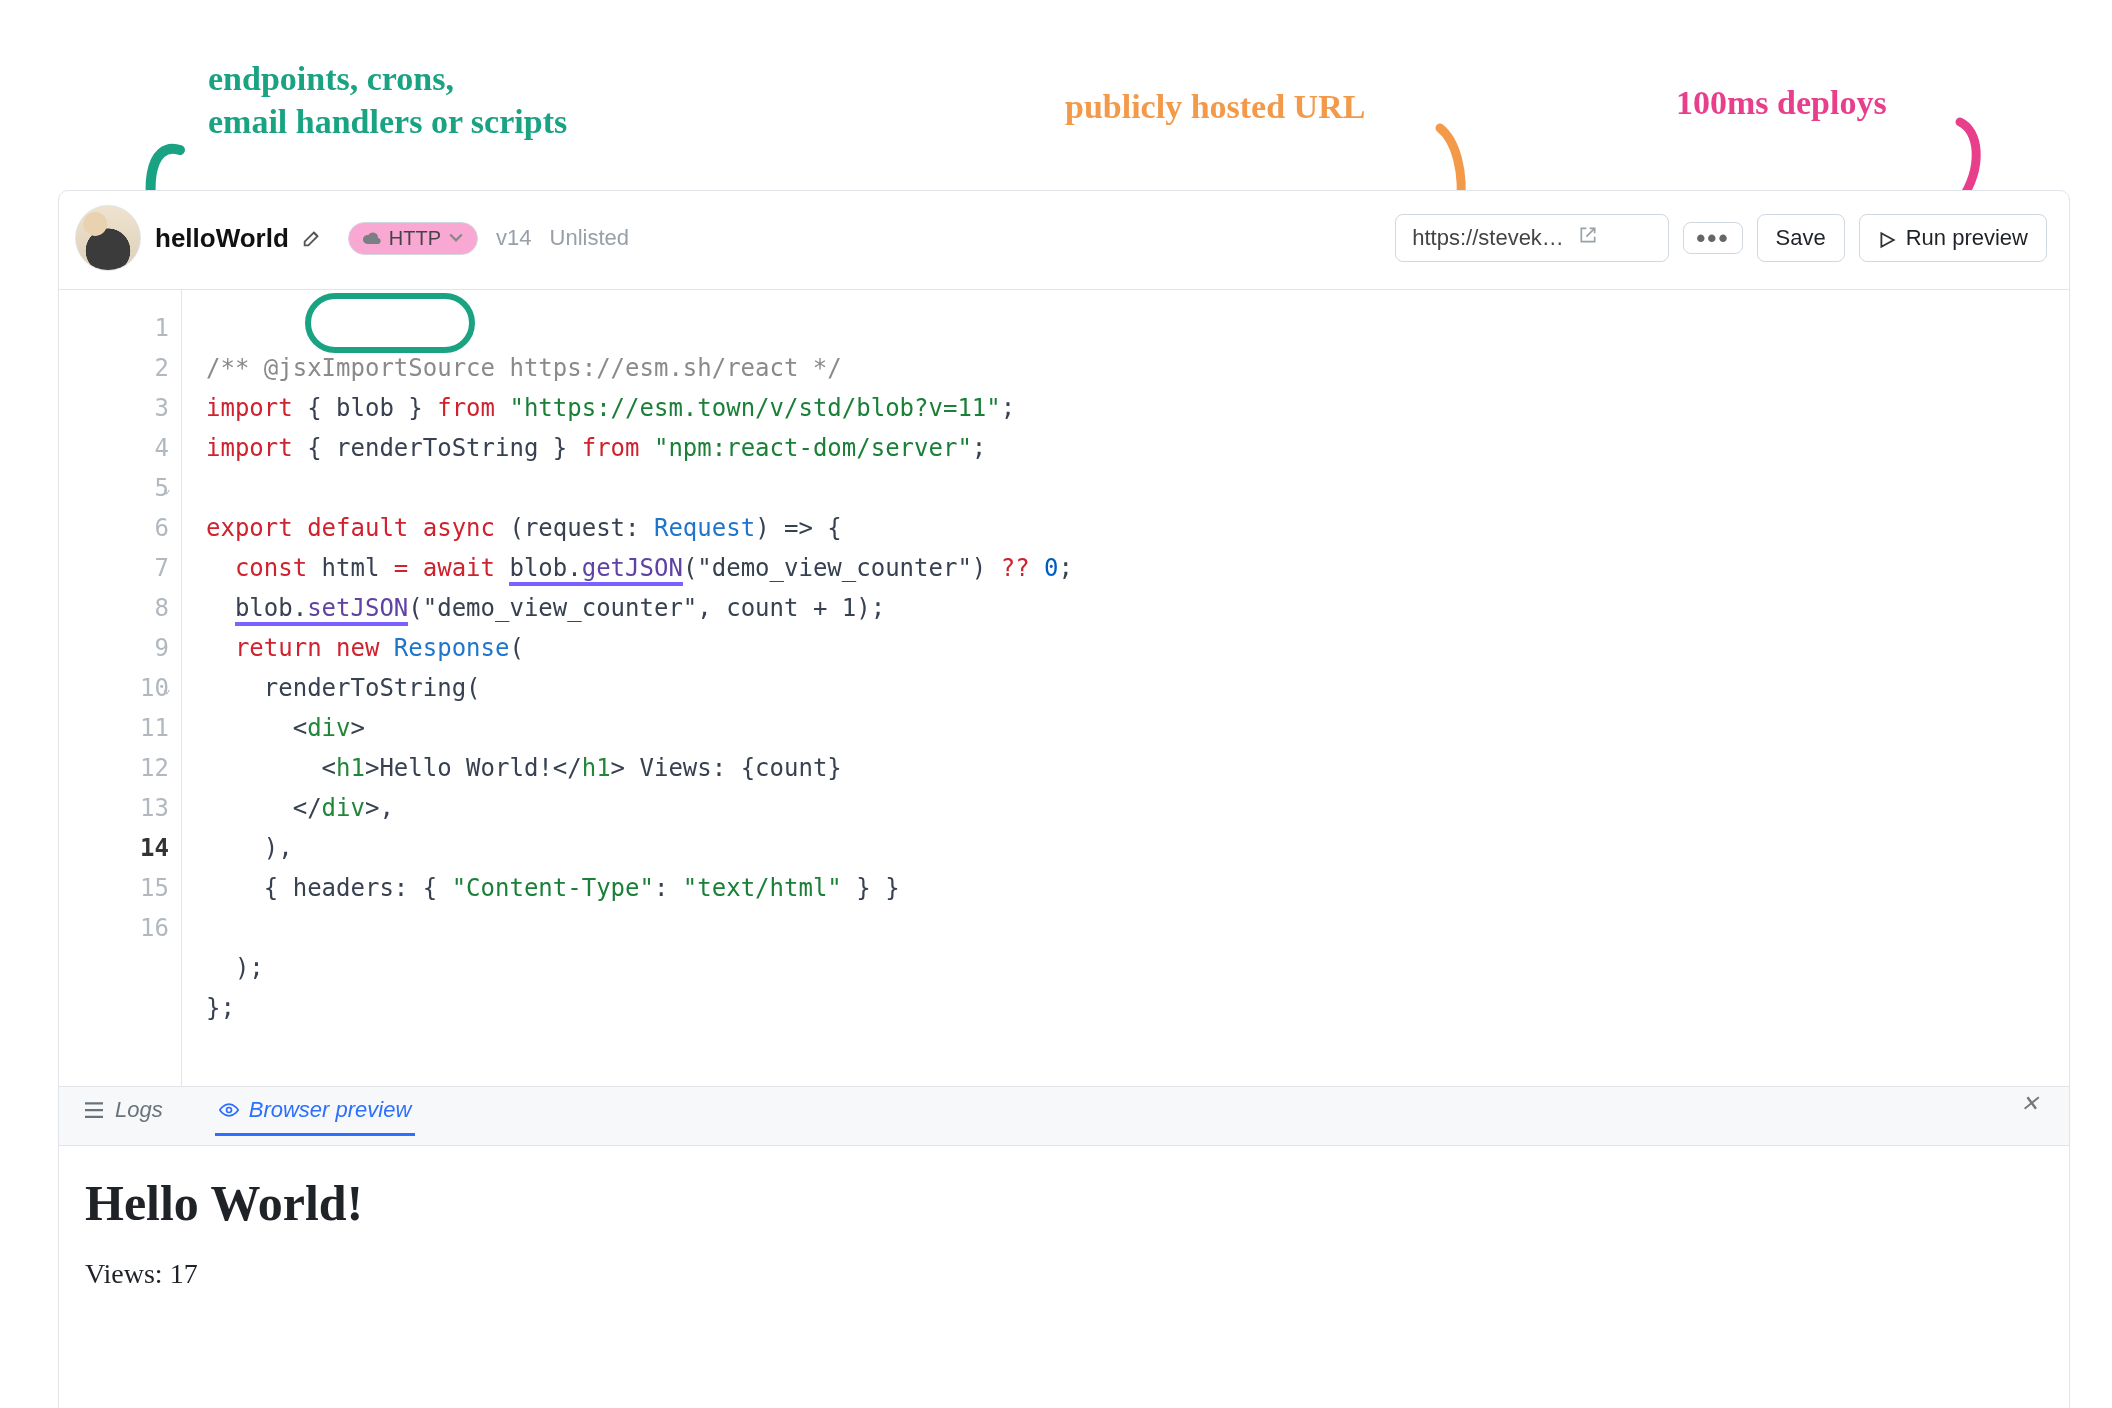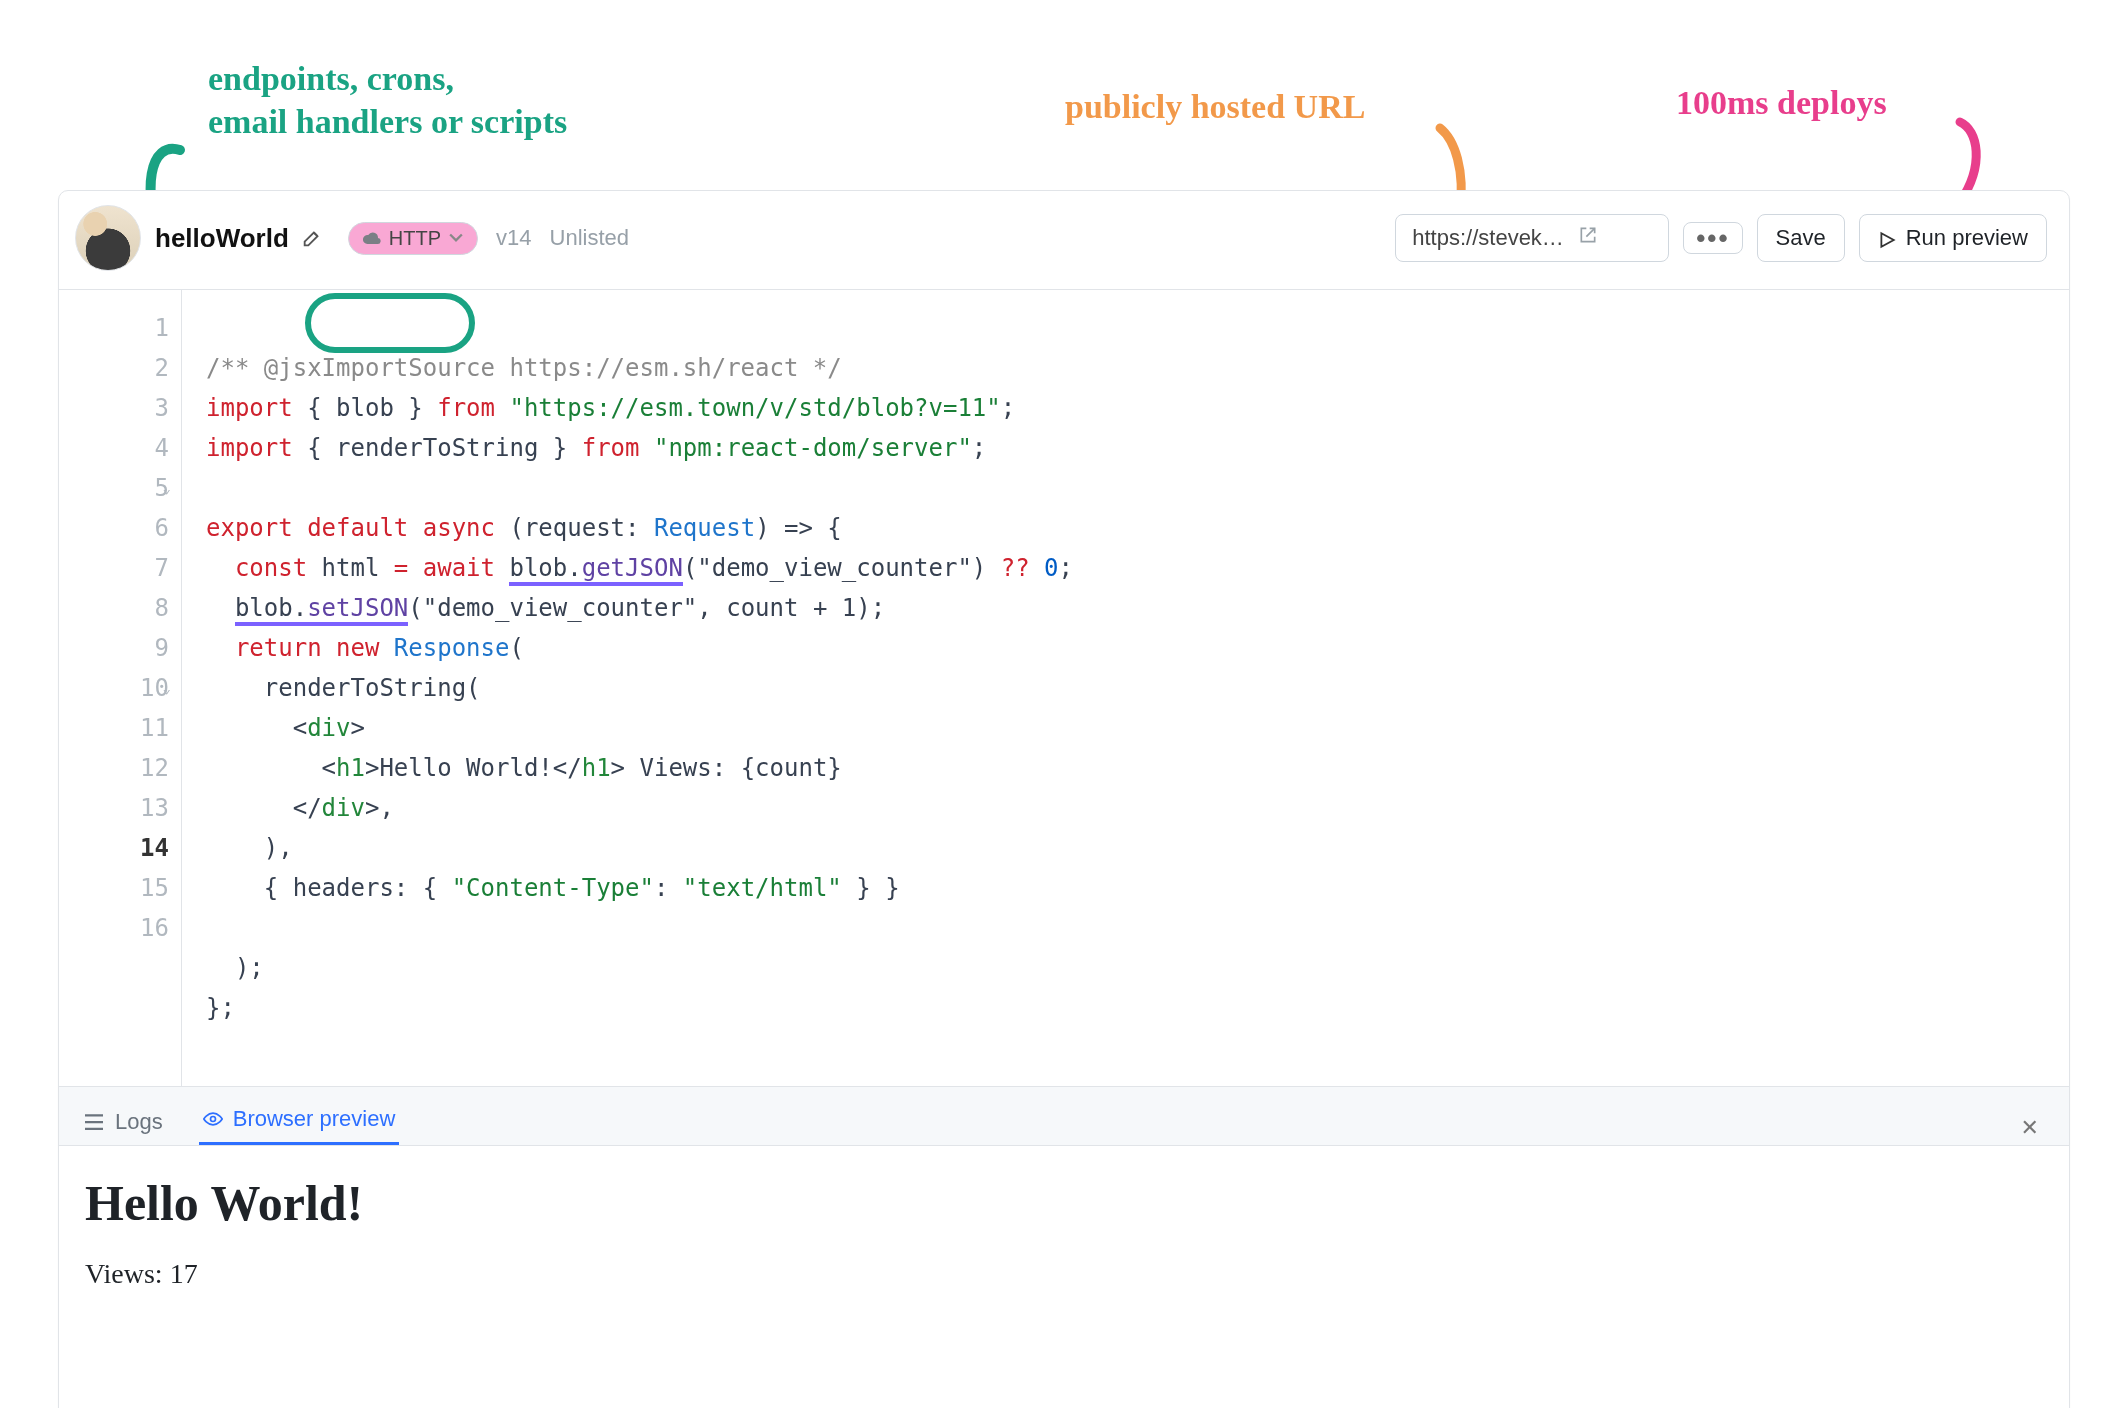--- a/index.html
+++ b/index.html
@@ -67,21 +67,21 @@
   .tk-k{color:var(--red);}
   .tk-fn{color:#5f42a3;}         
   .tk-s{color:var(--green);}     
   .tk-t{color:var(--blue);}
   .tk-num{color:#005cc5;}
   .tk-tag{color:#22863a;}
   .underline-purple{border-bottom:4px solid var(--purple);padding-bottom:0;margin-top:41px;}
   .hl-line{background:transparent;display:block;}
 
   
-  .tabs{display:flex;align-items:flex-end;gap:32px;padding:0 22px;border-top:1px solid var(--border);background:var(--gray-soft);height:58px;}
+  .tabs{display:flex;align-items:flex-start;gap:48px;padding:0 22px;border-top:1px solid var(--border);background:var(--gray-soft);height:58px;font-style:italic;}
   .tab{display:inline-flex;align-items:center;gap:10px;color:#6a737d;font-size:22px;padding:10px 4px;}
   .tab.active{color:var(--link);border-bottom:3px solid var(--link);}
   .tab .tab-ic{width:20px;height:16px;display:inline-flex;align-items:center;}
   .tabs .close{margin-left:auto;color:#777;font-size:22px;cursor:pointer;padding:4px 8px;}
 
   
   .preview{padding:26px;border-top:1px solid var(--border);height:280px;background:#fff;position:relative;}
   .preview h1{font-family:"Times New Roman",serif;font-weight:900;margin:2px 0 26px 0;font-size:50px;}
   .preview .views{font-family:"Times New Roman",serif;font-size:28px;}
 

